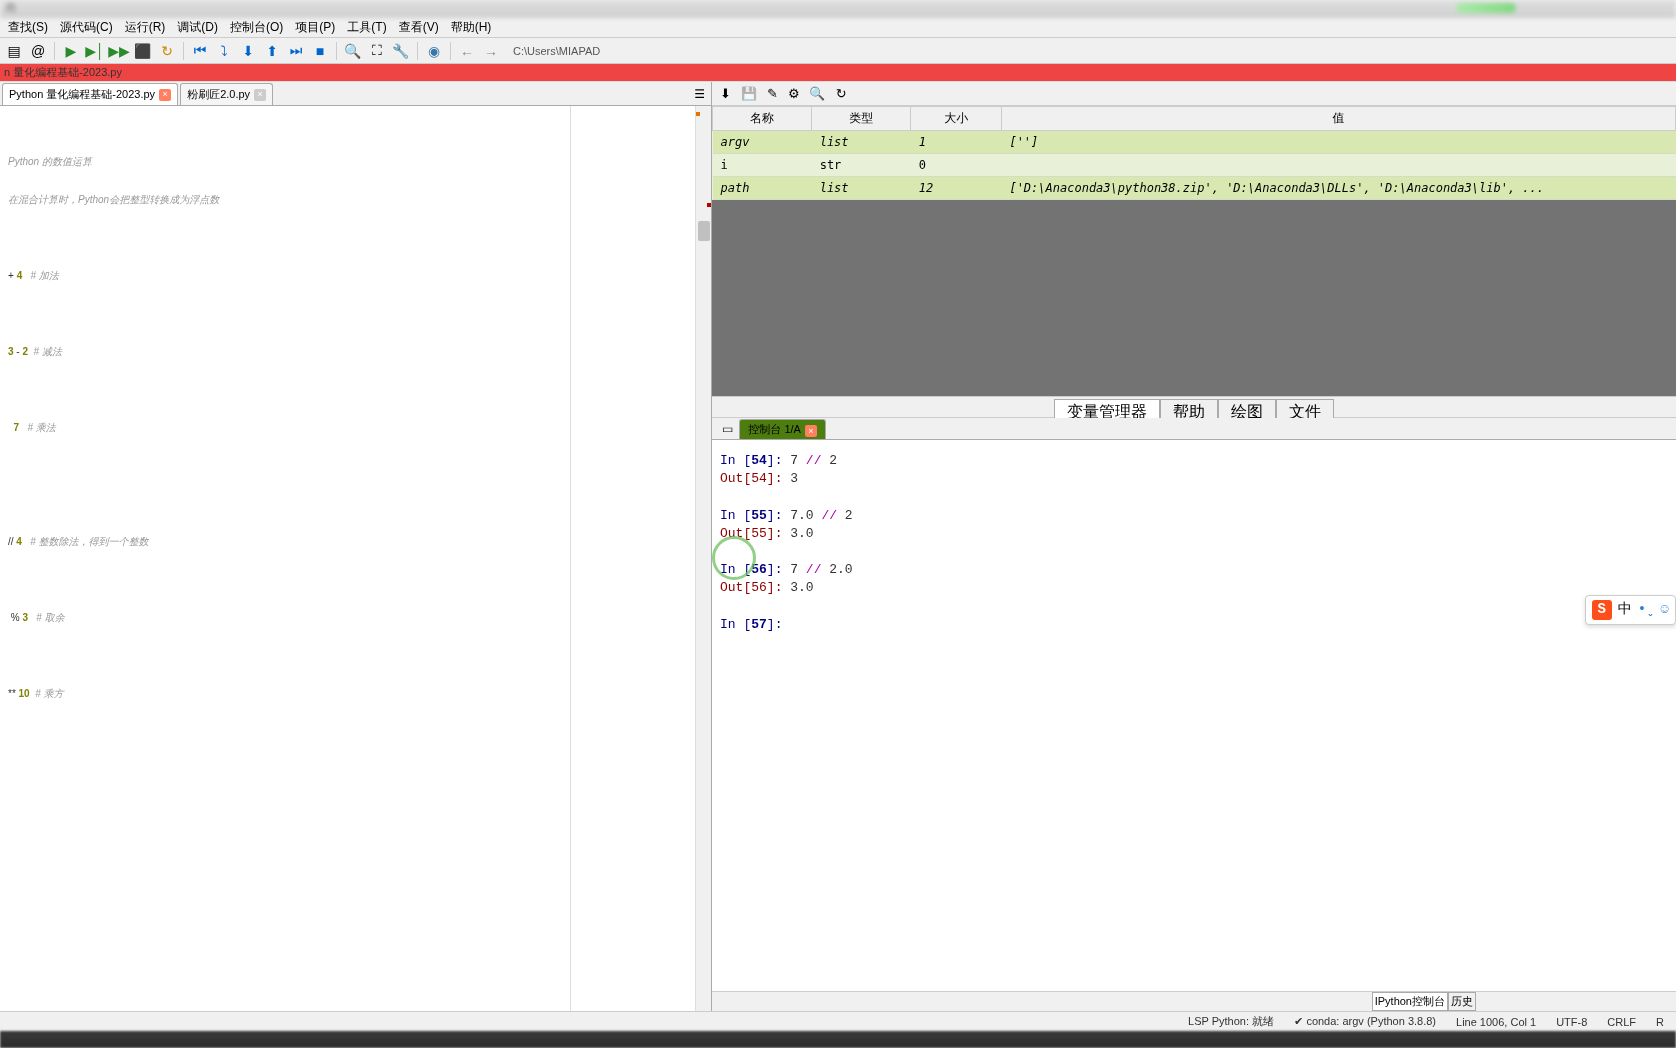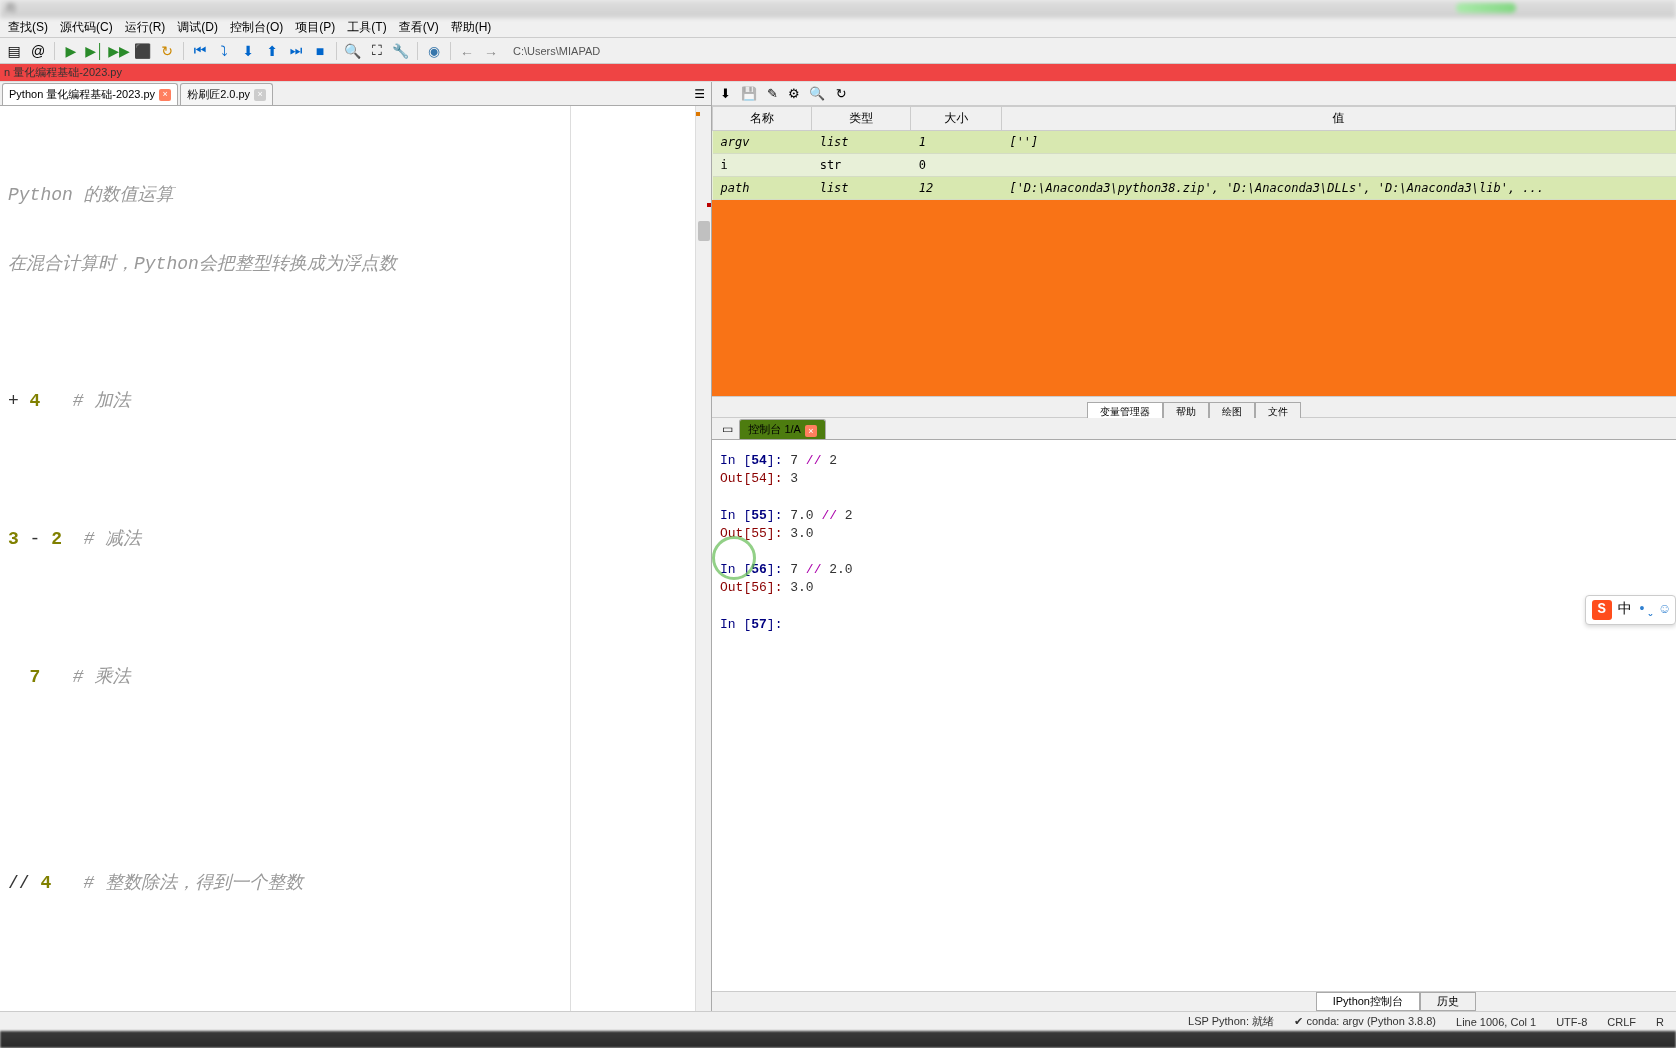--- a/index.html
+++ b/index.html
@@ -113,22 +113,22 @@
   display: flex; align-items: center; justify-content: center;
   line-height: 1;
 }
 .ed-hamburger { margin-left: auto; padding: 4px 6px; cursor: pointer; }
 
 
 .code-area {
   flex: 1;
   overflow: hidden;
   position: relative;
-  font-family: Liberation Mono, monospace;
-  font-size: 18px;
+  font-family: Liberation Sans, sans-serif;
+  font-size: 10px;
   background: #fff;
   padding: 15px 4px 4px 4px;
   white-space: pre;
 }
 .code-line { line-height: 1.6; padding-left: 4px; }
 .code-comment { color: #999; font-style: italic; }
 .code-num { color: #808000; font-weight: bold; }
 .code-op { color: #333; }
 .code-ruler {
   position: absolute;
@@ -181,40 +181,40 @@
 }
 .var-table td {
   border-bottom: 1px solid #d4dcc4;
   padding: 4px 8px;
   font-family: Consolas, monospace;
 }
 .var-table tr.row-sel { background: #d8e8b0; font-style: italic; }
 .var-table tr.row-norm { background: #e8f0d8; }
 .var-table-wrap {
   height: 290px;
-  background: #f97316;
+  background: #737373;
   overflow: hidden;
 }
 
 
 .var-bottom-tabs {
   height: 22px;
   background: #f0f0f0;
   display: flex;
   justify-content: center;
   align-items: center;
   gap: 0;
   border-top: 1px solid #ccc;
   border-bottom: 1px solid #ccc;
 }
 .vb-tab {
   padding: 2px 12px;
   border: 1px solid #aaa;
   background: #f0f0f0;
-  font-size: 10px;
+  font-size: 16px;
   margin-top: 10px;
 }
 .vb-tab.active { background: #fff; }
 
 
 .console-tabs {
   height: 22px;
   background: #f0f0f0;
   display: flex;
   align-items: center;
@@ -286,21 +286,21 @@
 
 .console-bottom-tabs {
   height: 20px;
   display: flex;
   justify-content: flex-end;
   padding-right: 200px;
   background: #f0f0f0;
   border-top: 1px solid #ccc;
 }
 .cb-tab {
-  padding: 1px 16px;
+  padding: 1px 2px;
   border: 1px solid #aaa;
   background: #fff;
   font-size: 11px;
 }
 
 
 .statusbar {
   position: absolute;
   bottom: 17px;
   left: 0; right: 0;

